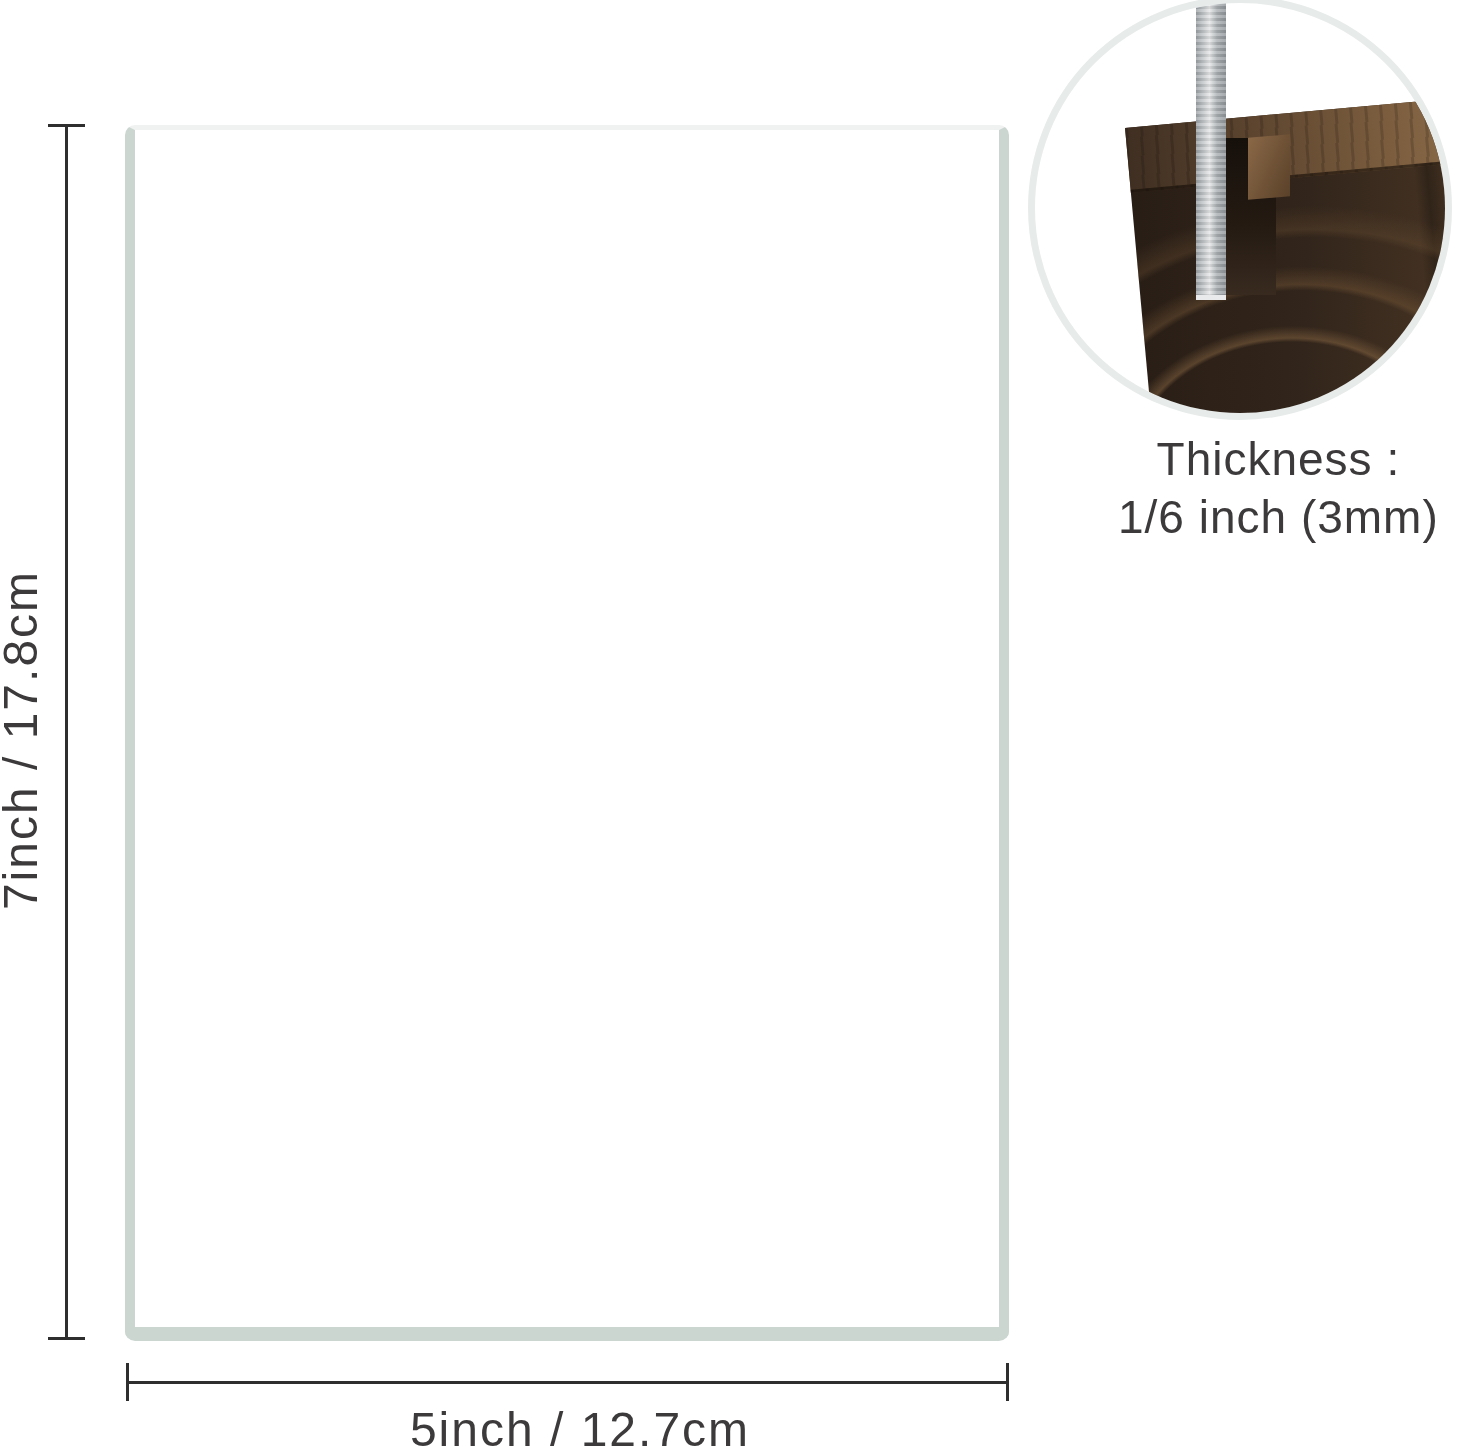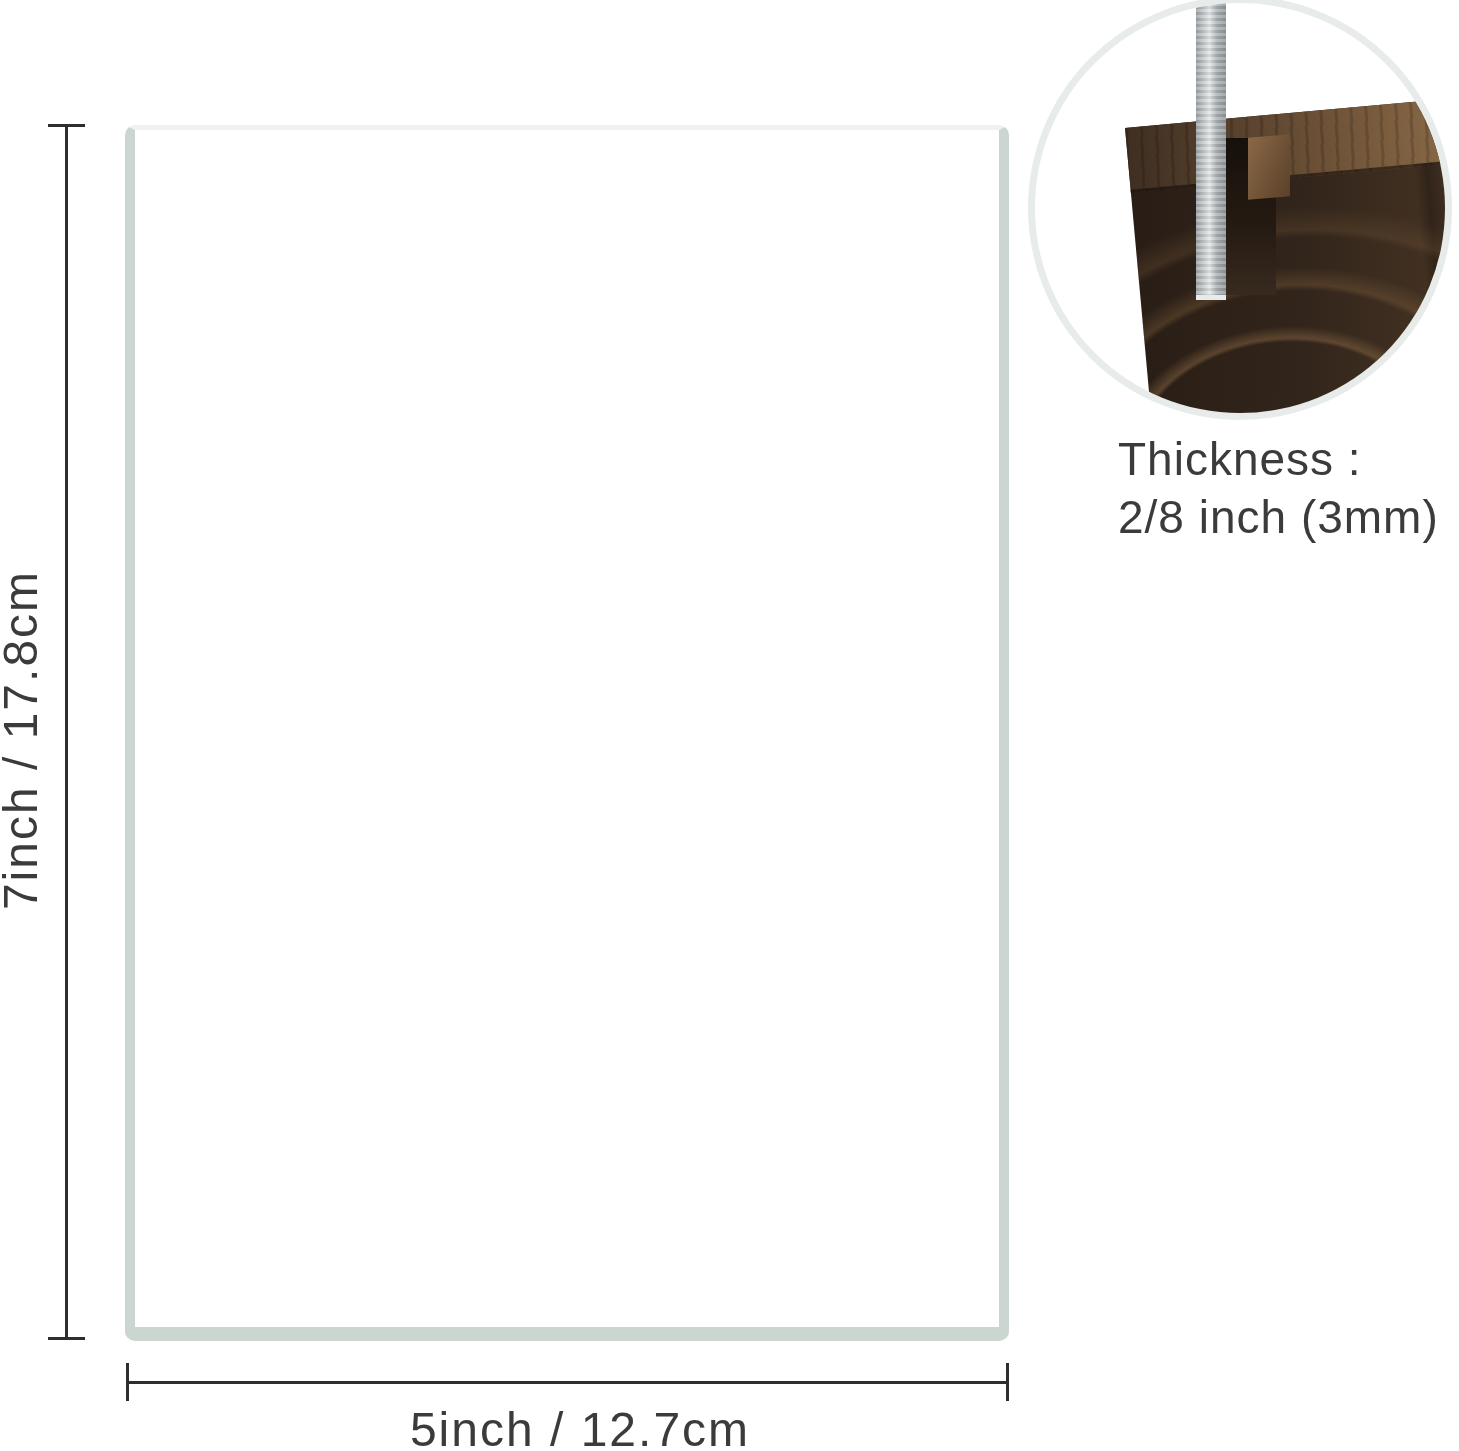--- a/index.html
+++ b/index.html
@@ -89,21 +89,21 @@
       linear-gradient(90deg,#9aa0a4 0%,#c2c6c8 25%,#e3e5e6 45%,#a9aeb1 70%,#8e9498 100%);
     border-bottom:5px solid #e9eaeb;
   }
 
   
   .thickness-caption{
     left:1118px;top:430px;
     font-size:46px;line-height:58px;letter-spacing:1px;white-space:nowrap;
     color:var(--label-text,#3c3a3b);
   }
-  .thickness-caption span{display:block;}
+  .thickness-caption span{display:block;text-align:center;}
 </style>
 </head>
 <body>
 
 <div class="stage">
 
   <div class="abs sheet"></div>
 
   <div class="abs dimline v-line"></div>
   <div class="abs dimline v-cap-top"></div>
@@ -120,16 +120,16 @@
       <div class="wood-top-face"></div>
       <div class="wood-grain"></div>
     </div>
     <div class="sheet-slot"></div>
     <div class="slot-inner-wall"></div>
     <div class="acrylic-edge"></div>
   </div>
 
   <div class="abs thickness-caption">
     <span>Thickness :</span>
-    <span>2/8 inch (3mm)</span>
+    <span>1/6 inch (3mm)</span>
   </div>
 
 </div>
 
 </body></html>

